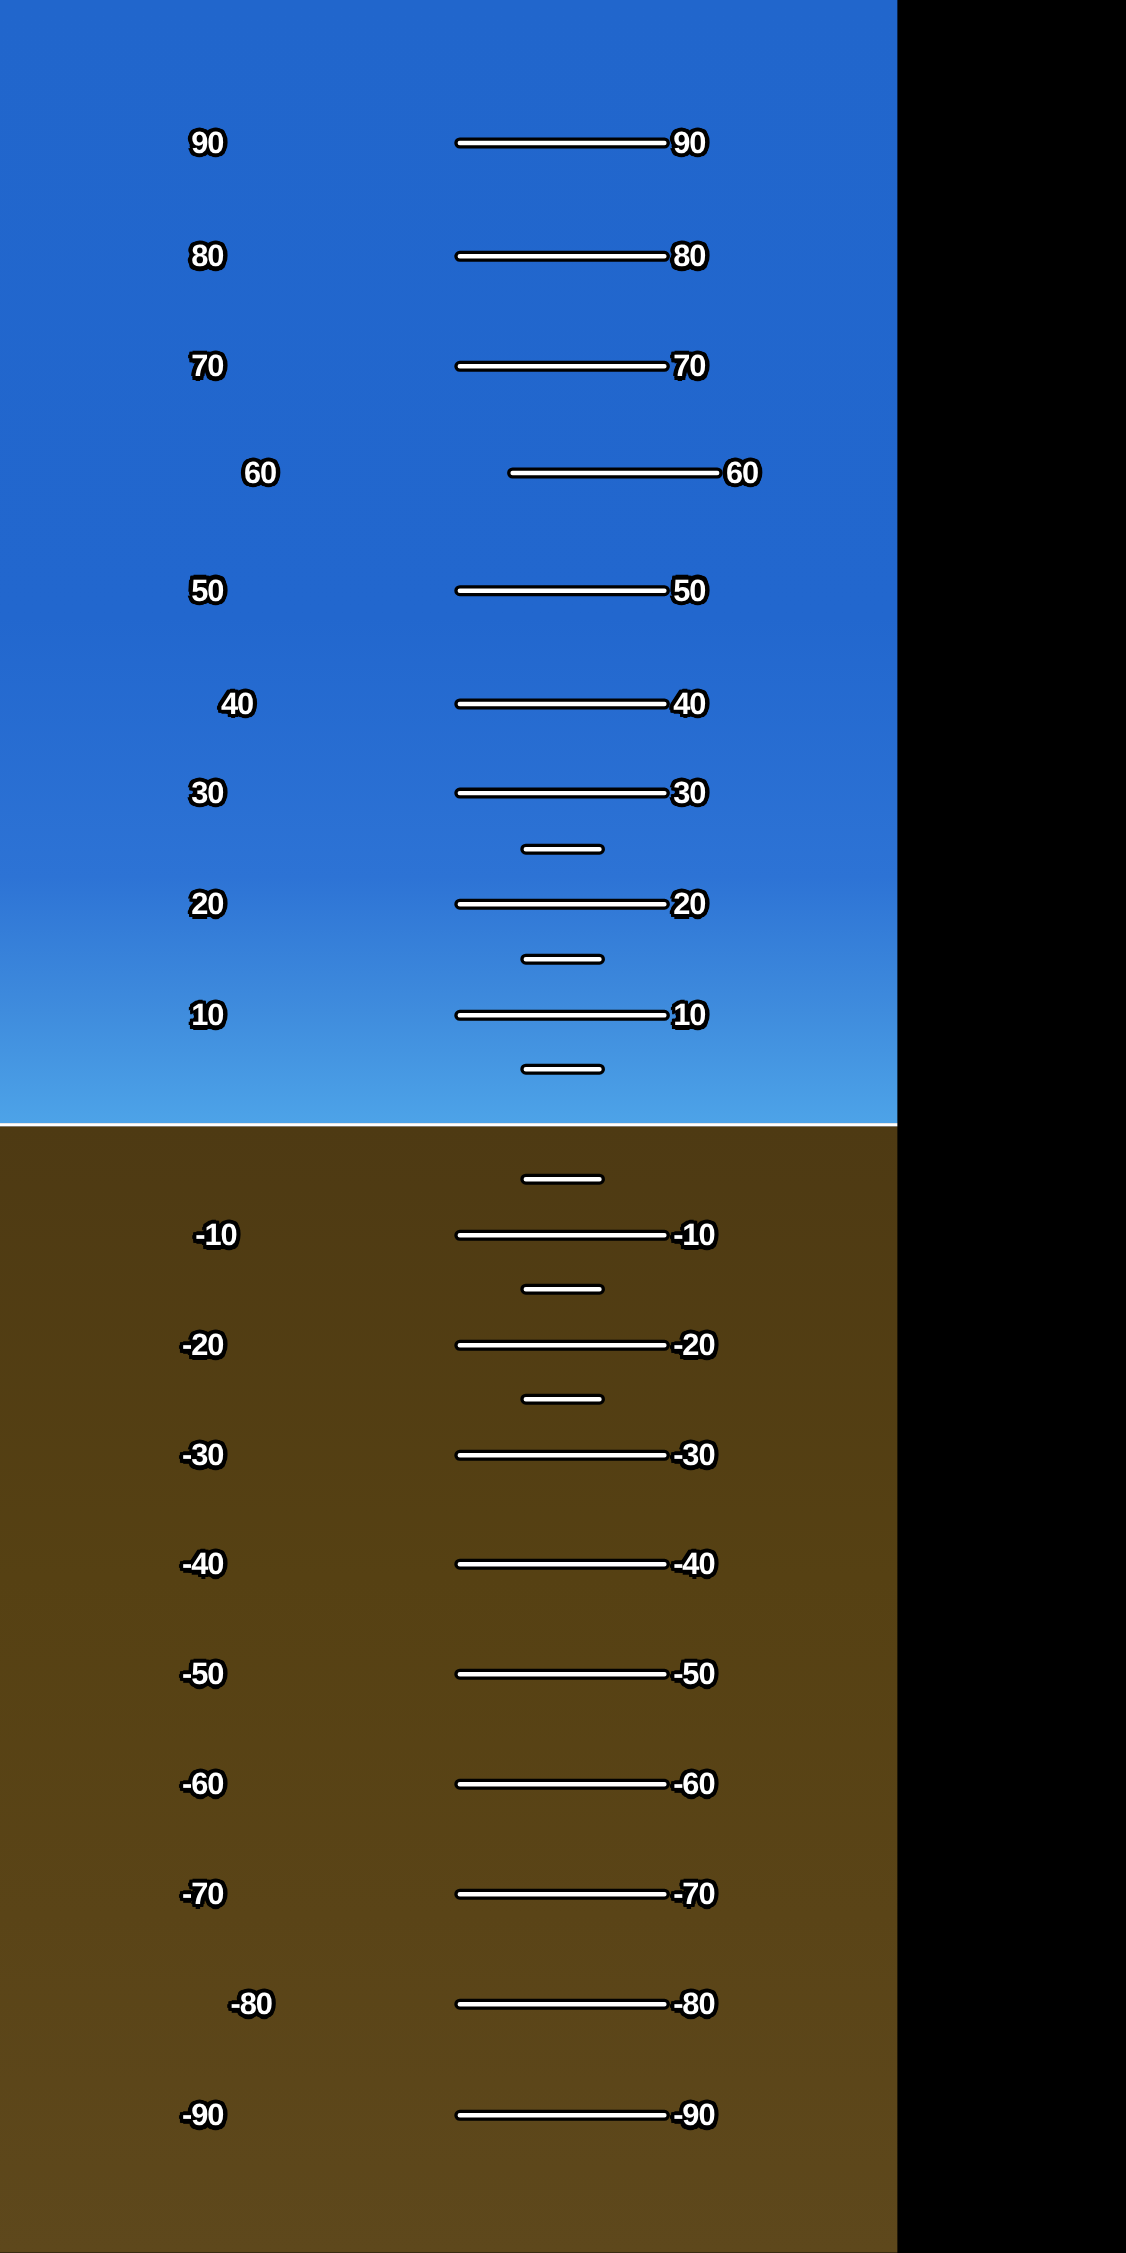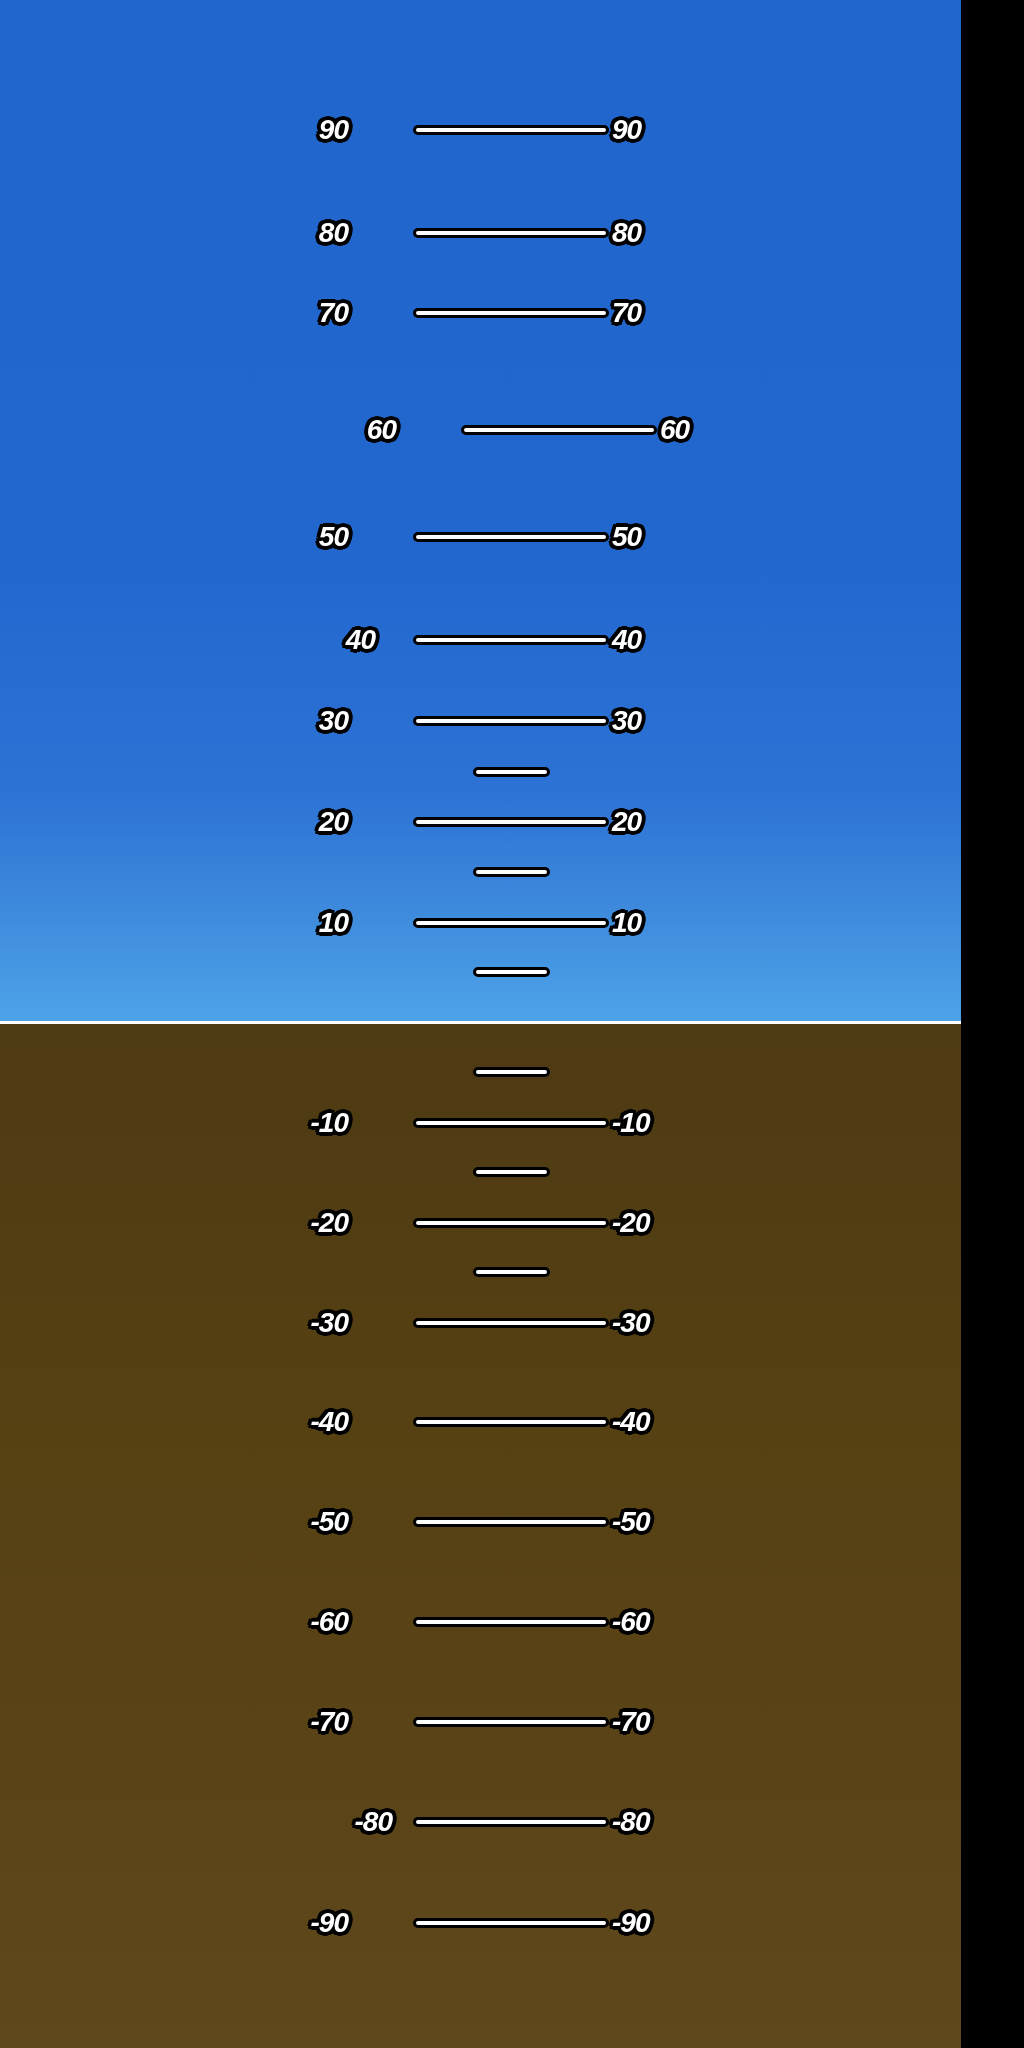--- a/index.html
+++ b/index.html
@@ -1,21 +1,20 @@
 <!DOCTYPE html>
 <html><head>
 <meta charset="utf-8">
 <style>
   html,body{margin:0;padding:0;background:#000;}
   .screen{
     position:relative;
-    width:961px;height:2048px;
+    width:816px;height:2048px;
     overflow:hidden;
     font-family:"Liberation Sans",sans-serif;
-    font-style:italic;
   }
   .sky{
     position:absolute;left:0;top:0;width:100%;height:1021px;
     background:linear-gradient(to bottom,
       #2166cc 0%, #2267ce 55%, #2d73d5 78%, #3f8cdd 90%, #4da3e8 100%);
   }
   .ground{
     position:absolute;left:0;top:1024px;width:100%;height:1024px;
     background:linear-gradient(to bottom,
       #4e3a13 0%, #564113 40%, #5a4417 70%, #5e481c 100%);
@@ -56,21 +55,21 @@
       <div class="pitch-line" style="top: 125px;">
         <span class="pitch-label left">90</span>
         <div class="bar major-bar"></div>
         <span class="pitch-label right">90</span>
       </div>
       <div class="pitch-line" style="top: 228px;">
         <span class="pitch-label left">80</span>
         <div class="bar major-bar"></div>
         <span class="pitch-label right">80</span>
       </div>
-      <div class="pitch-line" style="top: 308px;">
+      <div class="pitch-line" style="top: 328px;">
         <span class="pitch-label left">70</span>
         <div class="bar major-bar"></div>
         <span class="pitch-label right">70</span>
       </div>
       <div class="pitch-line" style="top: 425px; margin-left: 48px;">
         <span class="pitch-label left">60</span>
         <div class="bar major-bar"></div>
         <span class="pitch-label right">60</span>
       </div>
       <div class="pitch-line" style="top: 532px;">
@@ -91,21 +90,21 @@
       <div class="pitch-line" style="top: 817px;">
         <span class="pitch-label left">20</span>
         <div class="bar major-bar"></div>
         <span class="pitch-label right">20</span>
       </div>
       <div class="pitch-line" style="top: 918px;">
         <span class="pitch-label left">10</span>
         <div class="bar major-bar"></div>
         <span class="pitch-label right">10</span>
       </div>
-      <div class="pitch-line" style="top: 1118px;">
+      <div class="pitch-line" style="top: 1118px; padding-left: 12px;">
         <span class="pitch-label left">-10</span>
         <div class="bar major-bar"></div>
         <span class="pitch-label right">-10</span>
       </div>
       <div class="pitch-line" style="top: 1218px;">
         <span class="pitch-label left">-20</span>
         <div class="bar major-bar"></div>
         <span class="pitch-label right">-20</span>
       </div>
       <div class="pitch-line" style="top: 1318px;">

